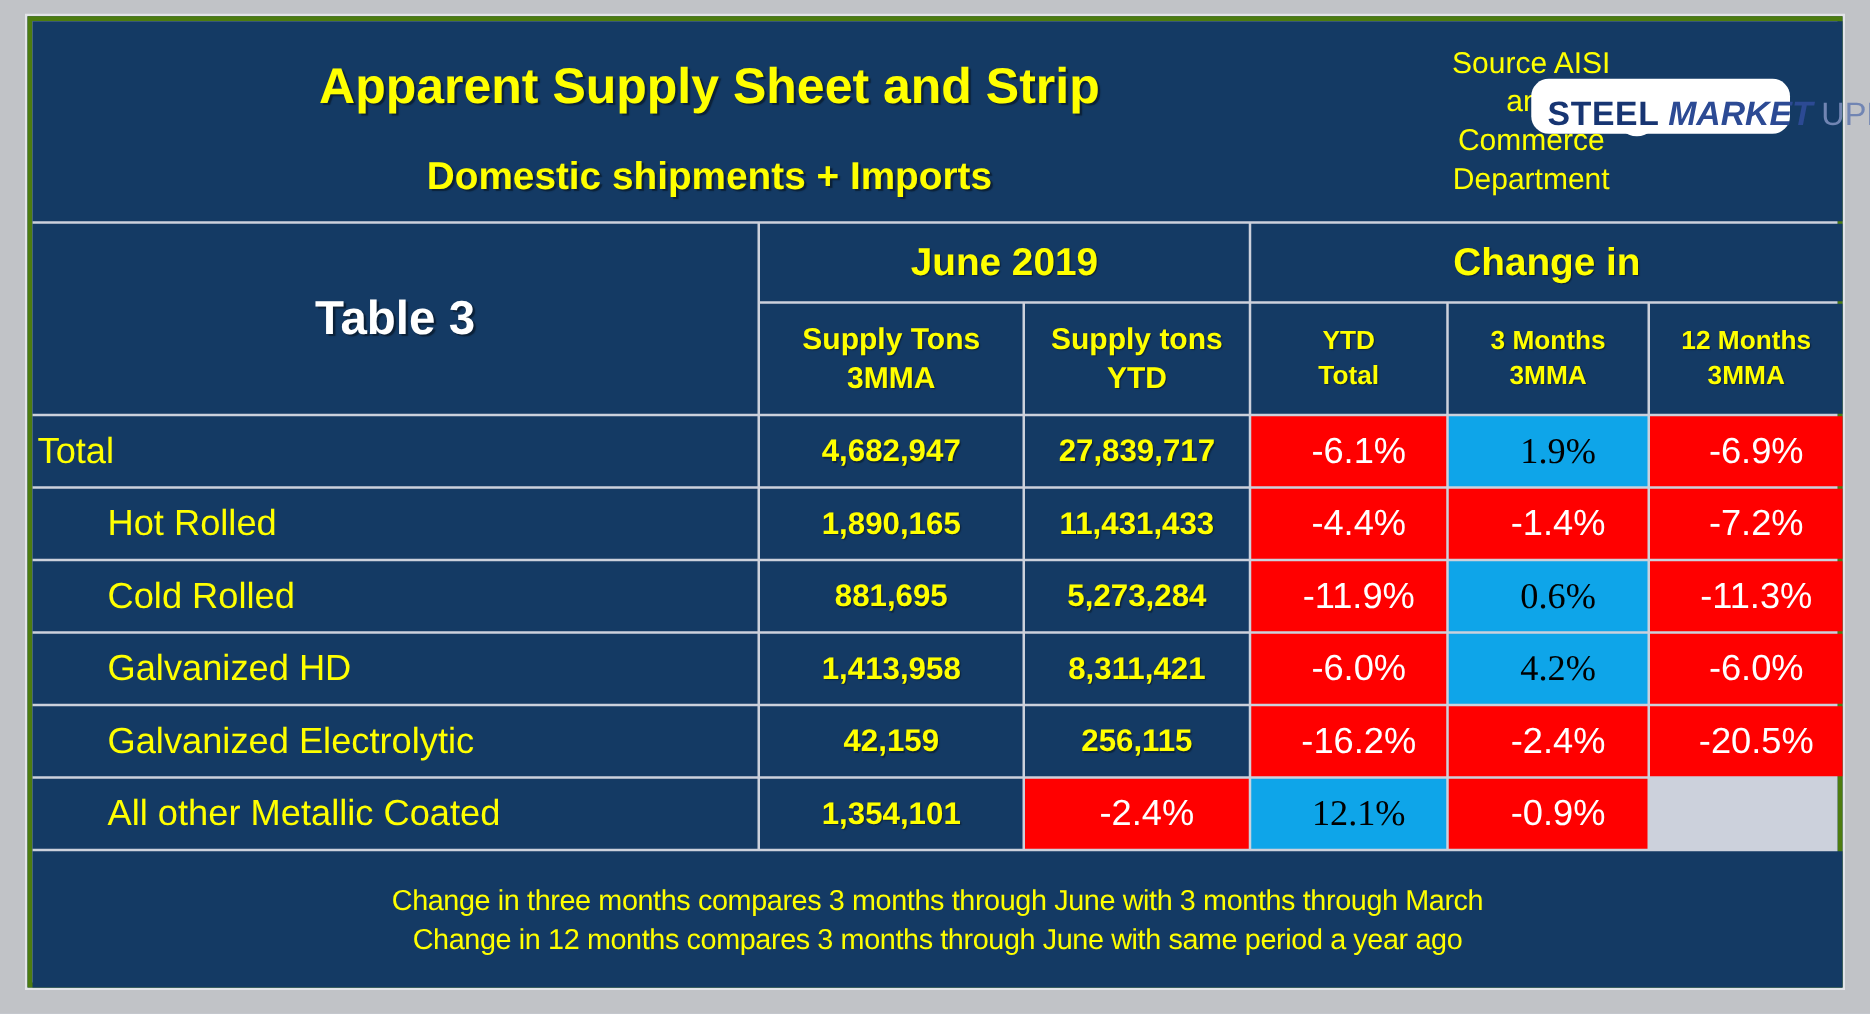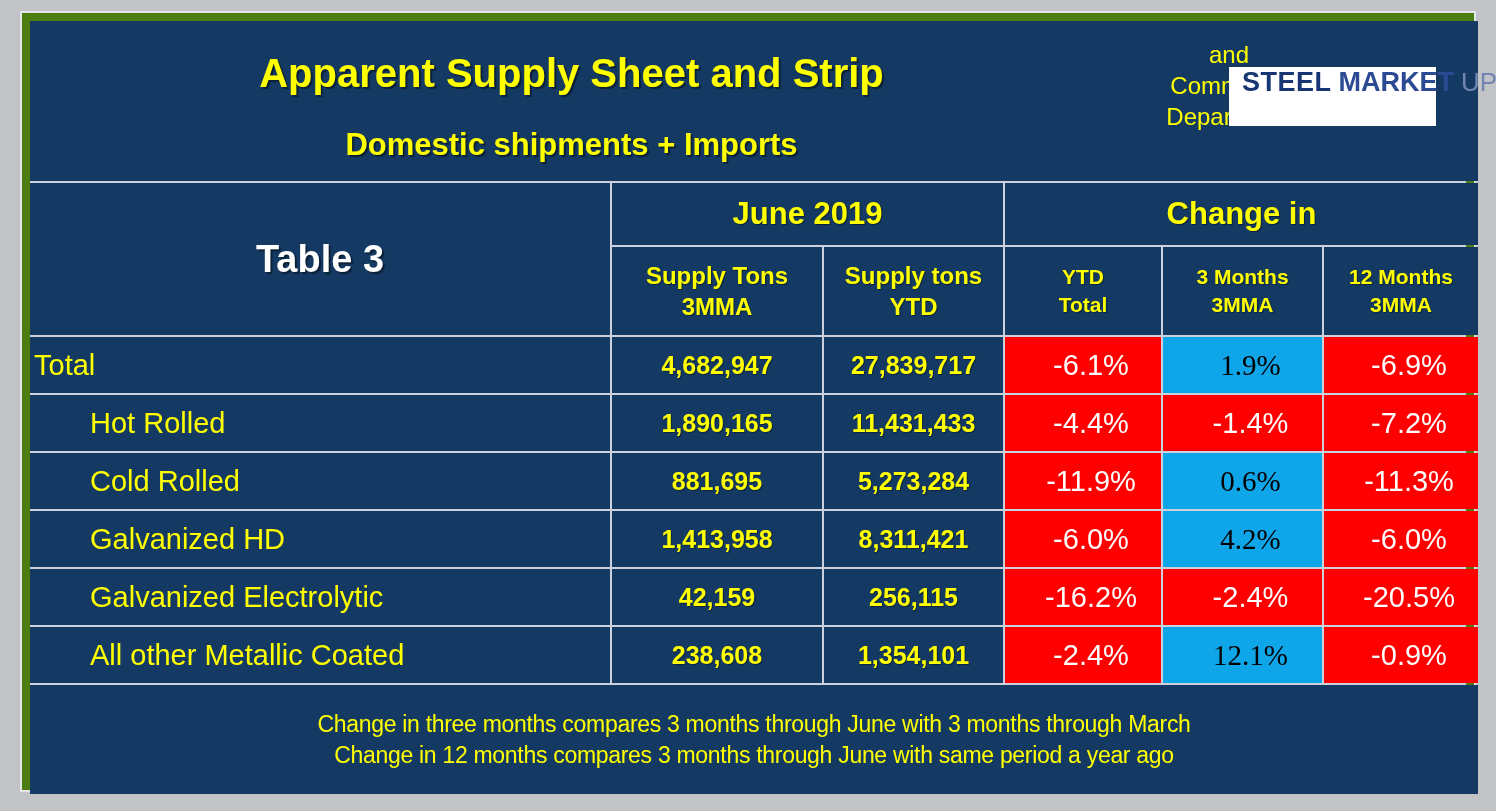--- a/index.html
+++ b/index.html
@@ -8,21 +8,21 @@
     width: 1496px; height: 811px;
     background: #c1c3c7;
     font-family: "Liberation Sans", sans-serif;
     position: relative;
     overflow: hidden;
   }
   .frame {
     position: absolute;
     left: 22px; top: 13px;
     width: 1452px; height: 777px;
-    border: 8px solid #4d7c0f;
+    border: 4px solid #4d7c0f;
     box-shadow: 0 0 0 2px #e3e4e8;
     background: #143a64;
   }
   .grid {
     display: grid;
     width: 100%; height: 100%;
     grid-template-columns: 580px 210px 179px 156px 159px 154px;
     grid-template-rows: 160px 62px 88px repeat(6, 56px) 109px;
     gap: 2px;
     background: #ccd1dc;
@@ -60,24 +60,24 @@
     width: 210px;
     margin-left: 155px;
     padding-top: 18px;
     text-align: center;
     font-size: 24px; line-height: 31px;
     color: #ffff00;
   }
   .logo-box {
     position: absolute;
     right: 42px; top: 46px;
-    width: 207px; height: 59px;
+    width: 207px; height: 44px;
     background: #ffffff;
-    border-radius: 0;
-    display: flex; align-items: flex-start;
+    border-radius: 14px;
+    display: flex; align-items: flex-end;
     padding-left: 13px;
   }
   .logo-ring {
     position: absolute;
     left: 58px; top: 3px;
     width: 53px; height: 53px;
     border-radius: 50%;
     background: conic-gradient(from 300deg,
       #f6a02e 0deg, #f08223 110deg, #ec5f1e 200deg, #df３41b 0deg,
       #de351b 300deg, transparent 300deg 360deg);
@@ -87,21 +87,21 @@
     position: absolute; inset: 10px;
     border-radius: 50%;
     background: #ffffff;
   }
   .logo-text {
     position: relative; z-index: 2;
     display: flex; align-items: baseline; gap: 7px;
     white-space: nowrap;
   }
   .logo-steel  { font-size: 27px; font-weight: 800; letter-spacing: 0.5px; color: #173572; }
-  .logo-market { font-size: 27px; font-weight: 700; color: #2c4a94; }
+  .logo-market { font-size: 27px; font-weight: 700; color: #2c4a94; font-style: italic; }
   .logo-update { font-size: 26px; font-weight: 500; color: #7185b3; }
   
   .corner-cell {
     grid-column: 1; grid-row: 2 / span 2;
     font-size: 38px; font-weight: bold; color: #ffffff;
     text-shadow: 2px 2px 1px rgba(0,0,0,0.45);
   }
   .group-period { grid-column: 2 / span 2; grid-row: 2; }
   .group-change { grid-column: 4 / span 3; grid-row: 2; }
   .group-hdr {
@@ -146,20 +146,21 @@
 
 <div class="frame">
   <div class="grid">
 
     <div class="cell title-cell">
       <div class="title-left">
         <div class="main-title">Apparent Supply Sheet and Strip</div>
         <div class="sub-title">Domestic shipments + Imports</div>
       </div>
       <div class="source-block">
+        <div>Source AISI</div>
         <div>and</div>
         <div>Commerce</div>
         <div>Department</div>
       </div>
       <div class="logo-box">
         <div class="logo-ring"></div>
         <div class="logo-text">
           <span class="logo-steel">STEEL</span>
           <span class="logo-market">MARKET</span>
           <span class="logo-update">UPDATE</span>
@@ -221,21 +222,20 @@
     <div class="cell pct-cell neg">-6.0%</div>
 
     <div class="cell label-cell indent">Galvanized Electrolytic</div>
     <div class="cell num-cell">42,159</div>
     <div class="cell num-cell">256,115</div>
     <div class="cell pct-cell neg">-16.2%</div>
     <div class="cell pct-cell neg">-2.4%</div>
     <div class="cell pct-cell neg">-20.5%</div>
 
     <div class="cell label-cell indent">All other Metallic Coated</div>
-    <div class="cell num-cell">238,608</div>
     <div class="cell num-cell">1,354,101</div>
     <div class="cell pct-cell neg">-2.4%</div>
     <div class="cell pct-cell pos">12.1%</div>
     <div class="cell pct-cell neg">-0.9%</div>
 
     <div class="cell footer-cell">
       <div>Change in three months compares 3 months through June with 3 months through March</div>
       <div>Change in 12 months compares 3 months through June with same period a year ago</div>
     </div>
 

